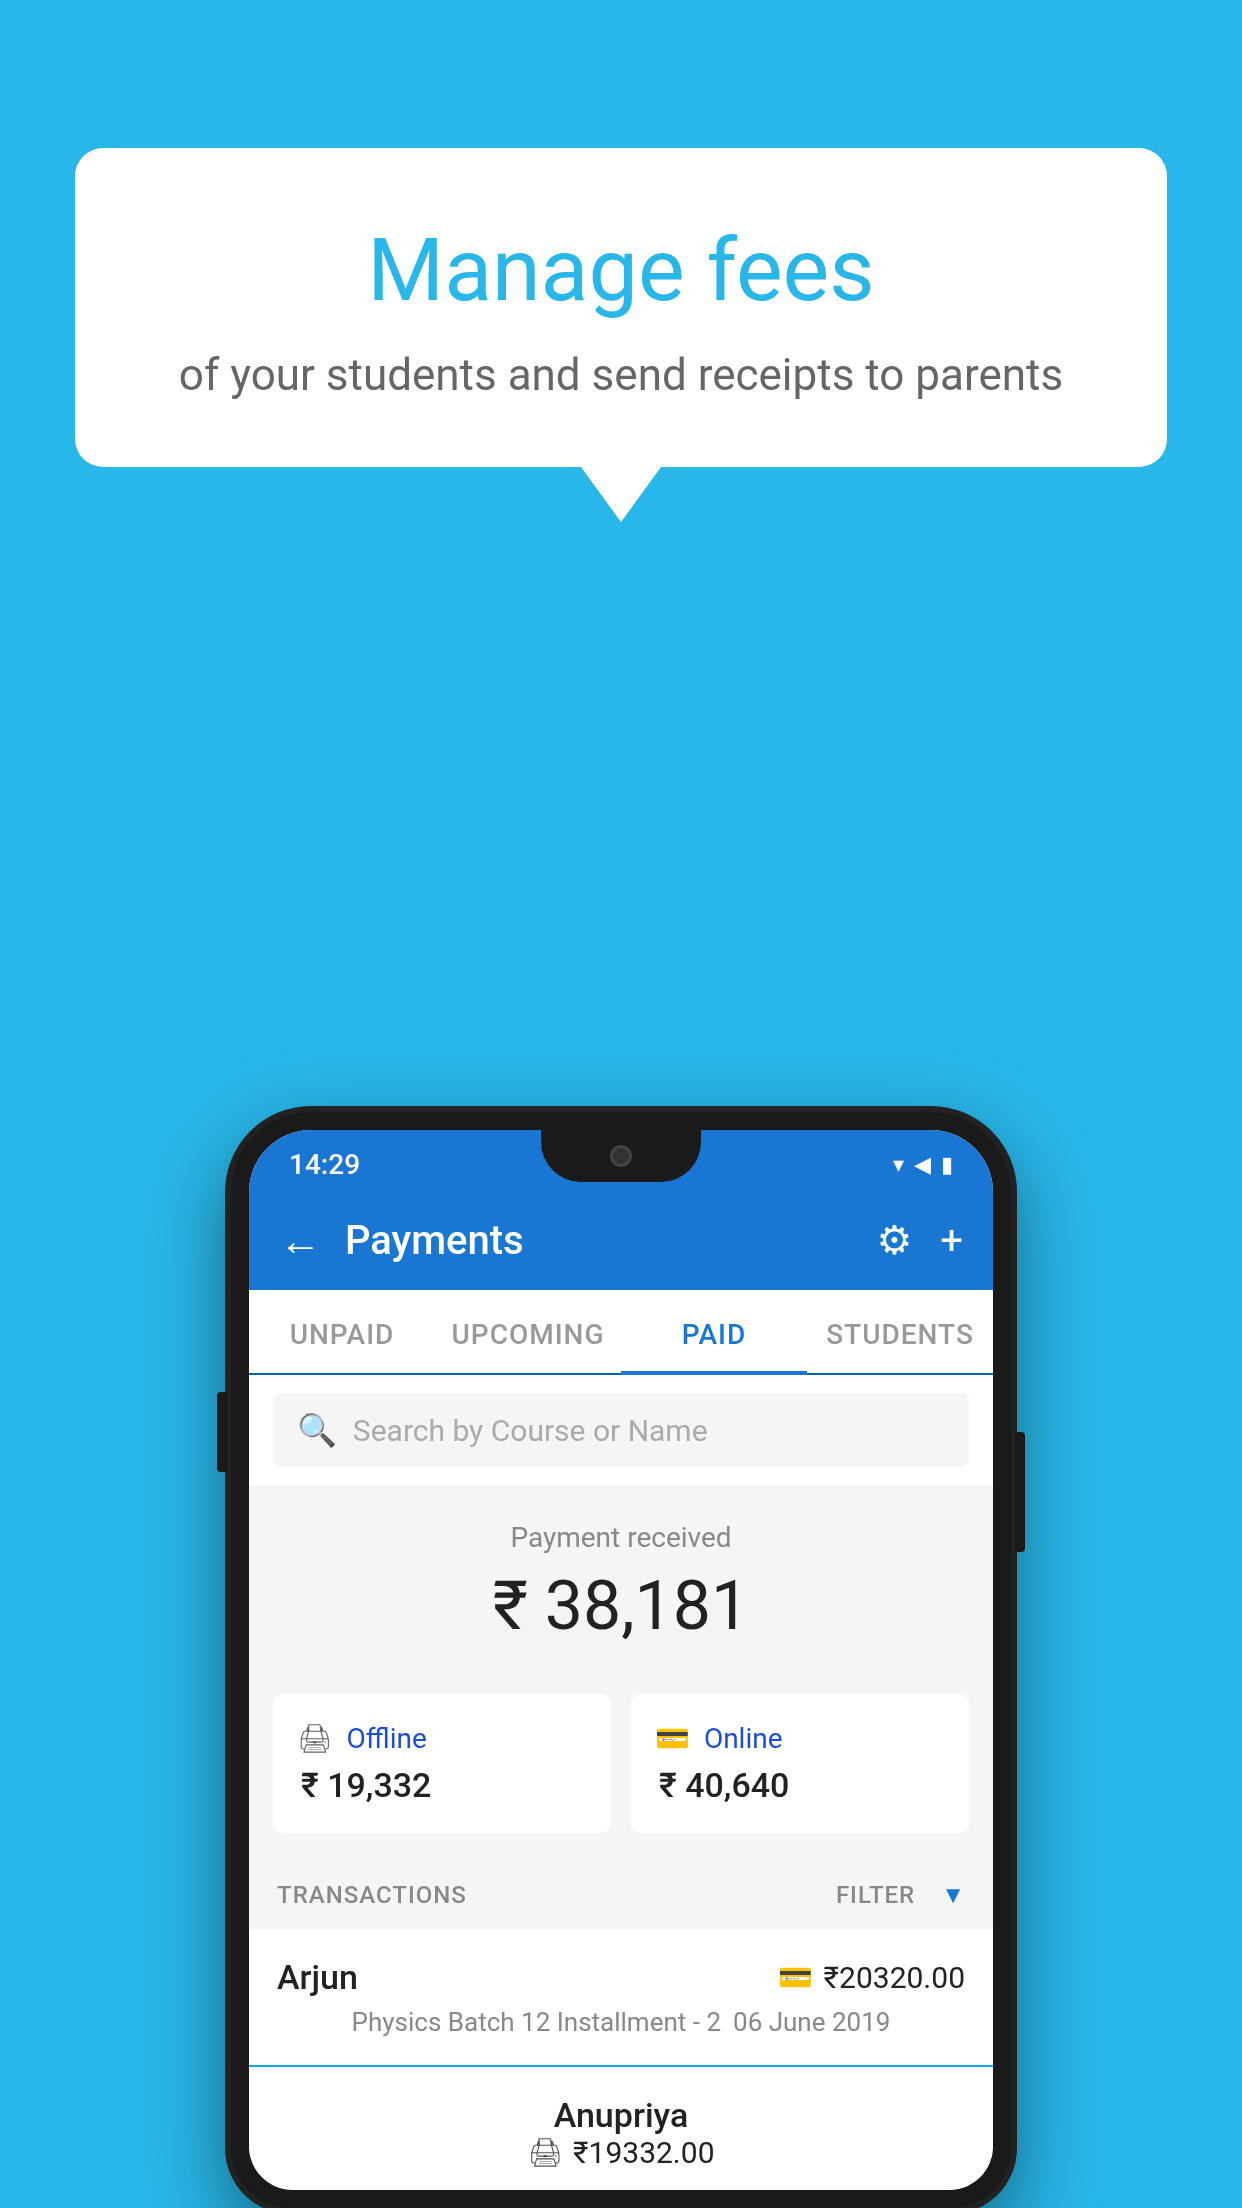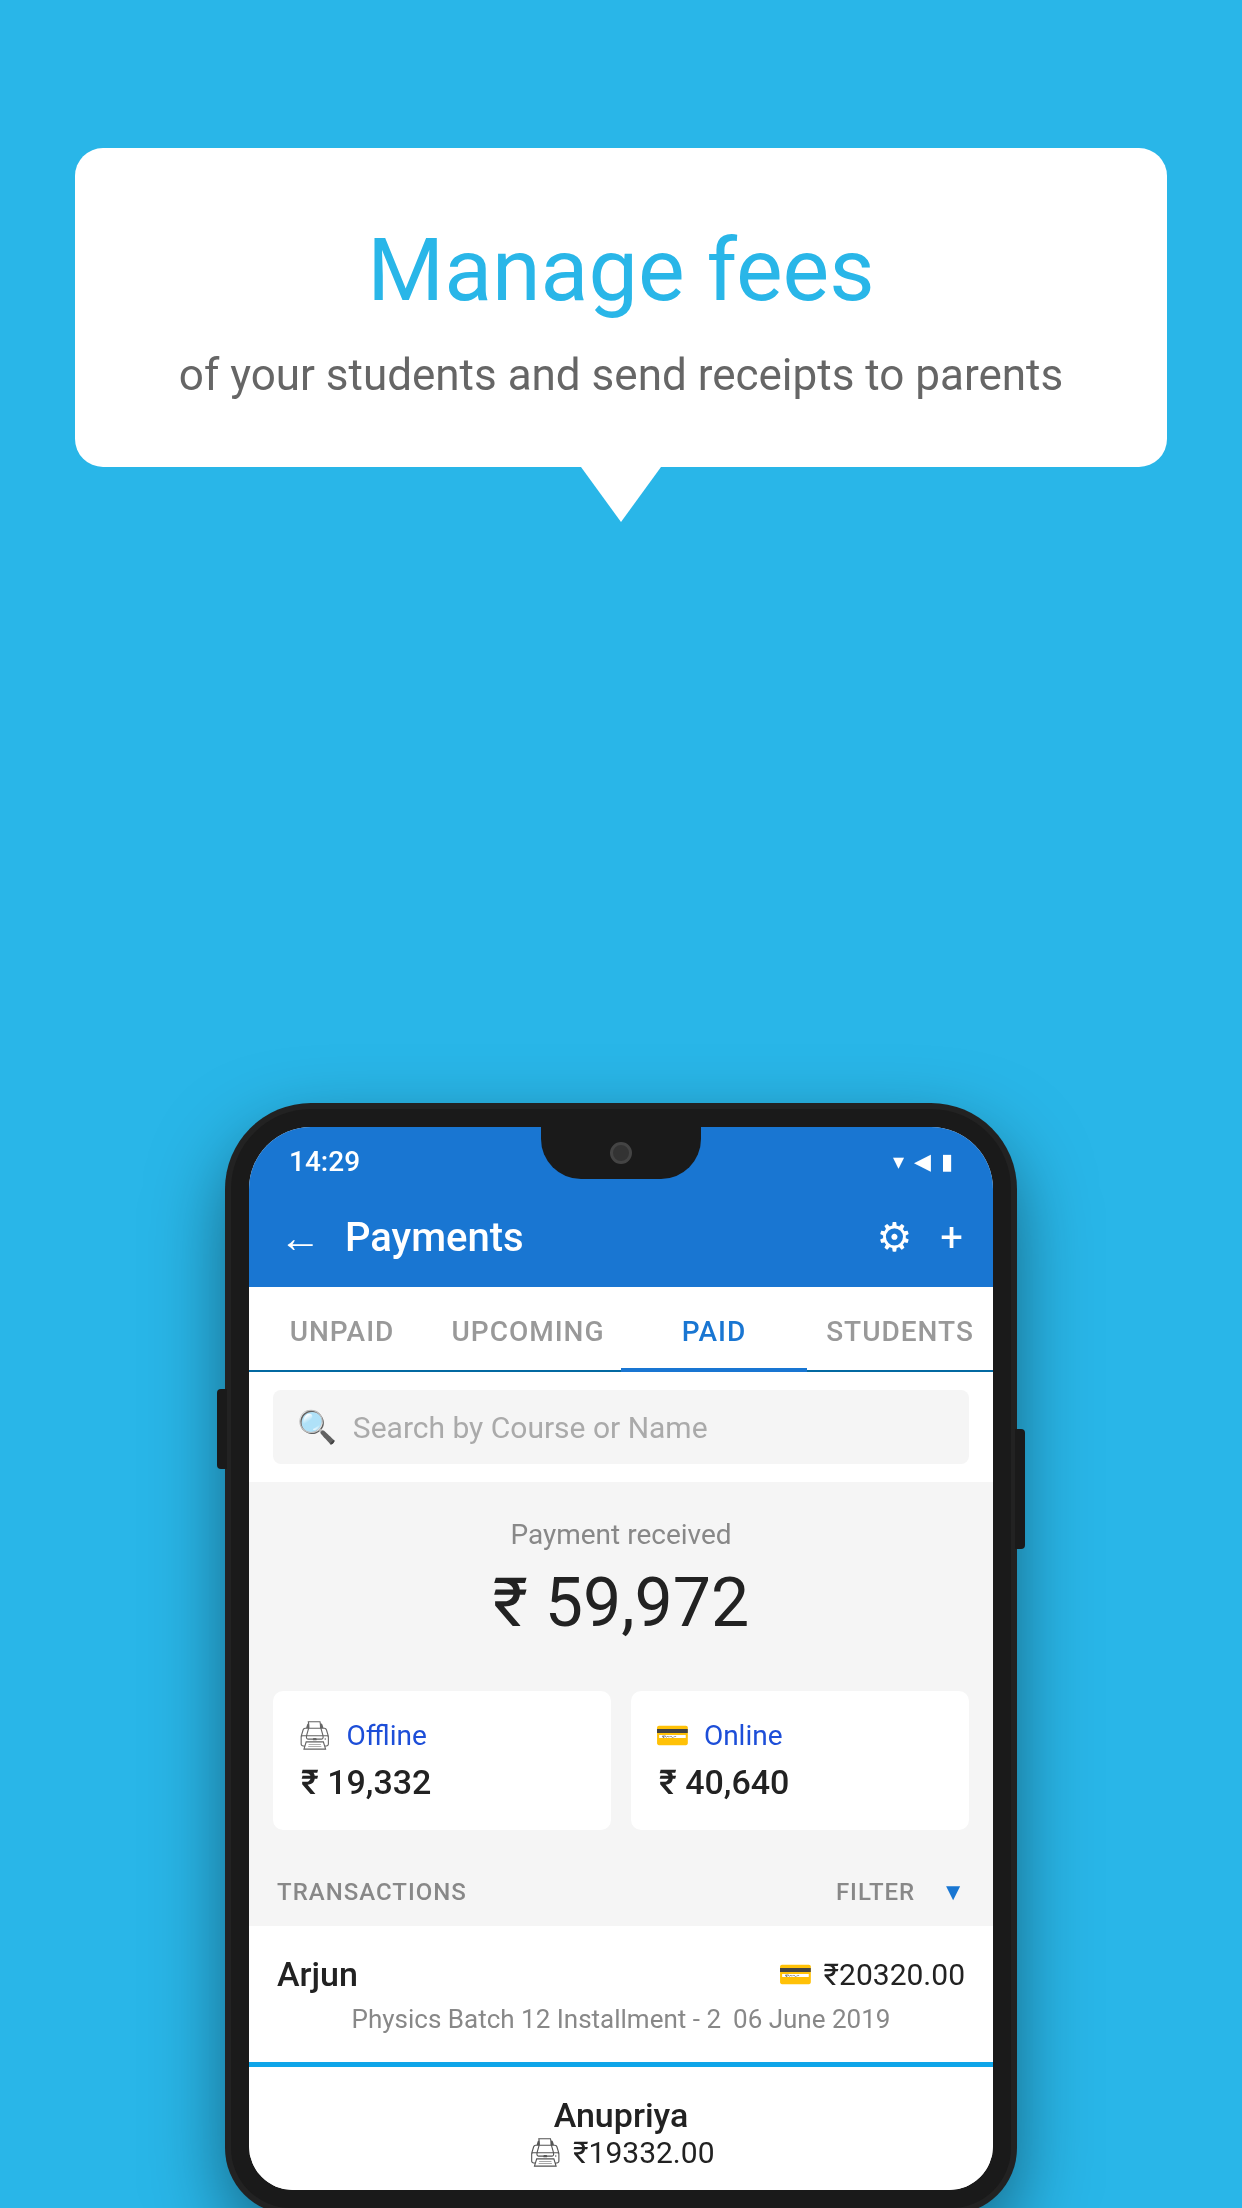--- a/index.html
+++ b/index.html
@@ -337,21 +337,21 @@
 
     .filter-icon {
       color: #1976d2;
       font-size: 24px;
     }
 
     
     .transaction-row {
       background: white;
       padding: 28px 28px;
-      border-bottom: 5px solid #0ea5e9;
+      border-bottom: 2px solid #0ea5e9;
     }
 
     .transaction-top {
       display: flex;
       justify-content: space-between;
       align-items: center;
       margin-bottom: 10px;
     }
 
     .transaction-name {
@@ -459,21 +459,21 @@
 
       <div class="search-container">
         <div class="search-box">
           <span class="search-icon-inner">🔍</span>
           <span class="search-placeholder">Search by Course or Name</span>
         </div>
       </div>
 
       <div class="payment-section">
         <div class="payment-label">Payment received</div>
-        <div class="payment-amount">₹ 59,972</div>
+        <div class="payment-amount">₹ 38,181</div>
       </div>
 
       <div class="cards-row">
         <div class="card">
           <div class="card-header">
             <span class="card-icon">🖨</span>
             <span class="card-type">Offline</span>
           </div>
           <div class="card-amount">₹ 19,332</div>
         </div>

